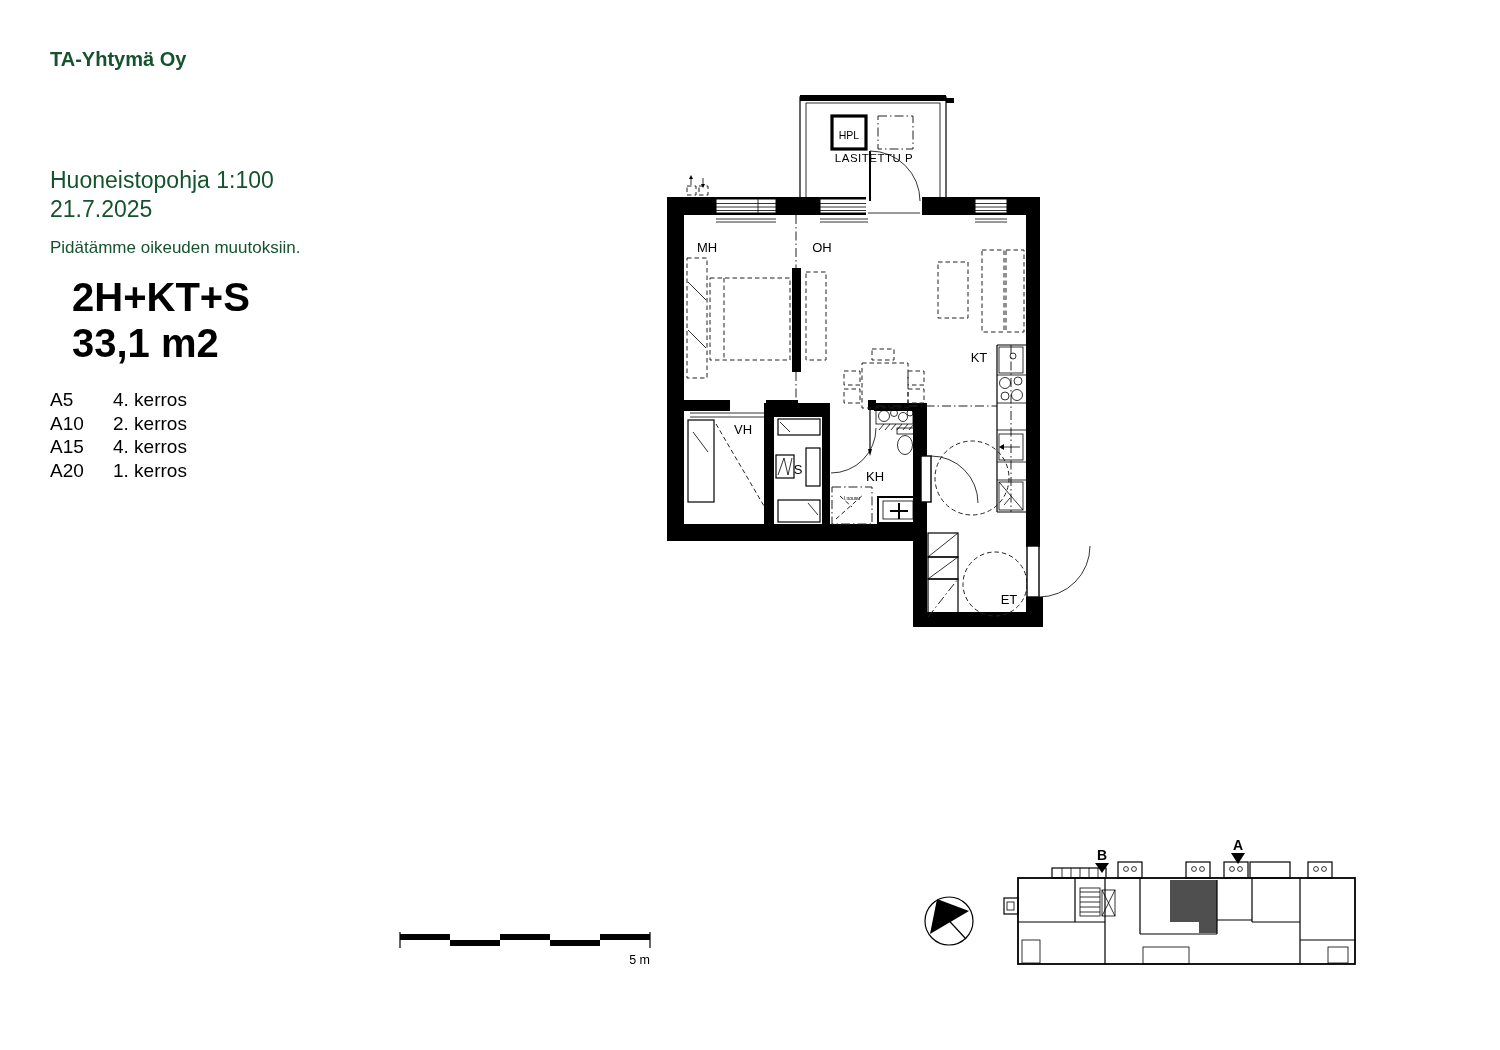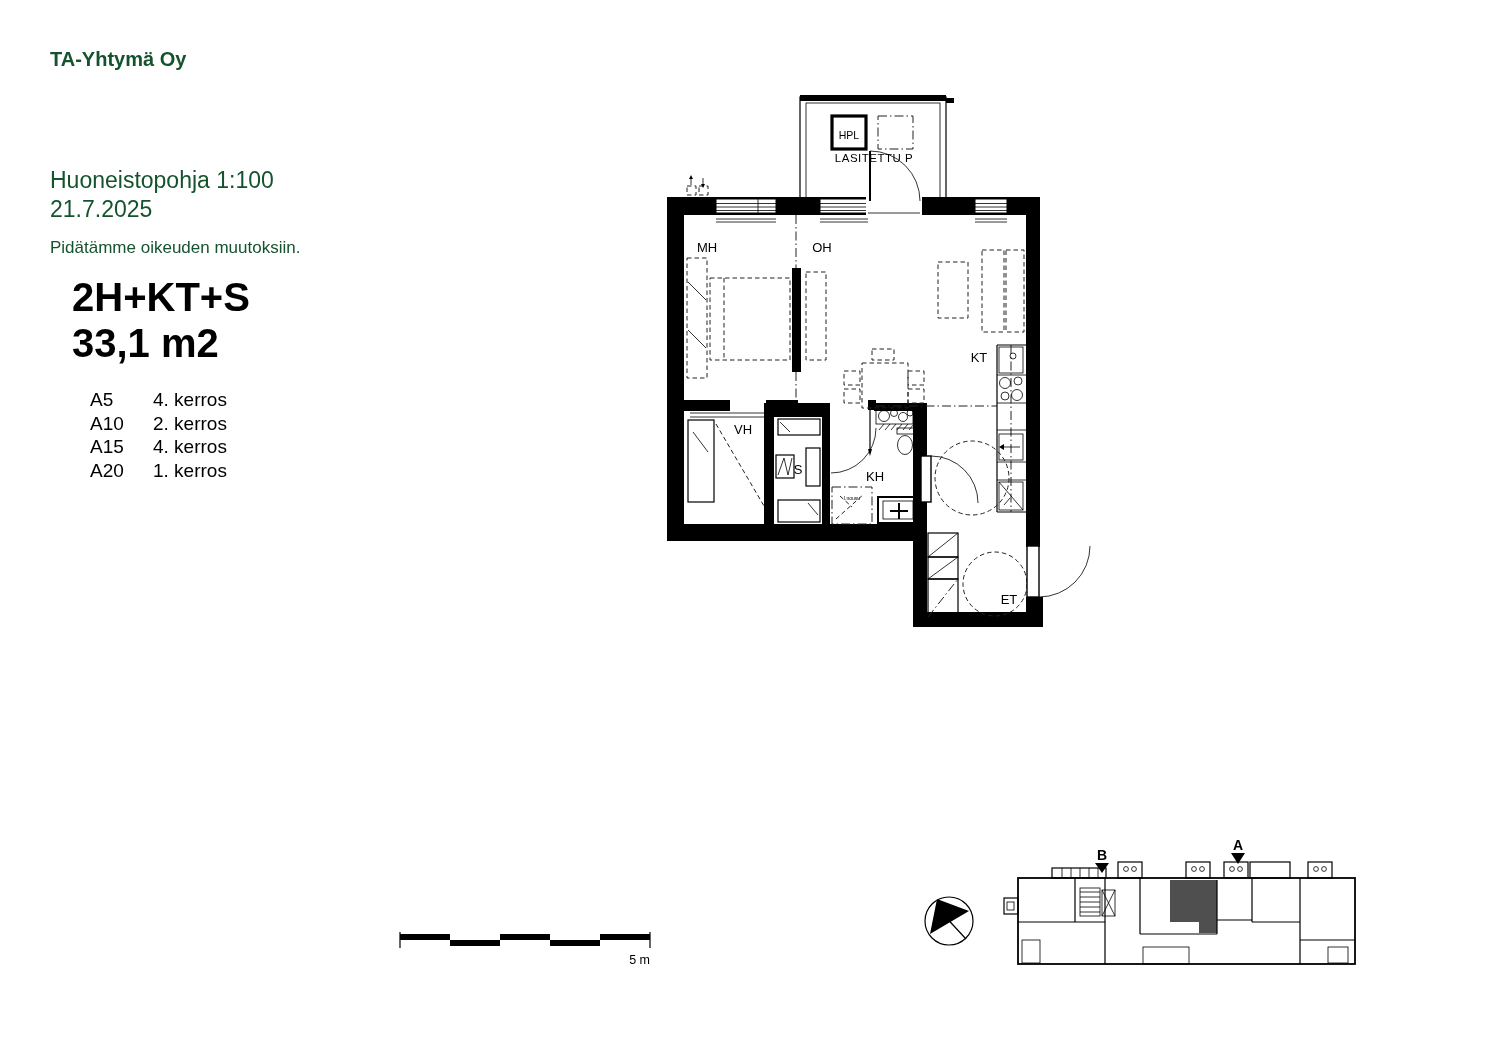--- a/index.html
+++ b/index.html
@@ -3,21 +3,21 @@
 <meta charset="utf-8">
 <style>
   html,body{margin:0;padding:0;background:#ffffff;}
   #sheet{position:relative;width:1500px;height:1050px;background:#ffffff;overflow:hidden;
          font-family:"Liberation Sans",sans-serif;color:#000;}
   .abs{position:absolute;}
   #company{left:50px;top:40px;font-size:20px;font-weight:bold;line-height:38px;color:#14532d;text-align:right;}
   #metaBlock{left:50px;top:166px;font-size:23px;line-height:29px;color:#14532d;}
   #disclaimer{font-size:17px;line-height:17px;margin-top:15px;}
   #aptBlock{left:50px;top:274px;font-size:40px;font-weight:bold;line-height:46px;margin-left:22px;}
-  #unitList{left:50px;top:388px;font-size:19px;line-height:23.5px;margin-left:40px;}
+  #unitList{left:50px;top:388px;font-size:19px;line-height:23.5px;}
   .unit-row{display:grid;grid-template-columns:63px auto;}
   svg{position:absolute;left:0;top:0;}
   
   .w{fill:#000;stroke:none;}
   .ln{stroke:#000;fill:none;stroke-width:1.2;}
   .ln2{stroke:#000;fill:none;stroke-width:2;}
   .thin{stroke:#000;fill:none;stroke-width:0.8;}
   .dash{stroke:#222;fill:none;stroke-width:1;stroke-dasharray:4.5 3;}
   .dashdot{stroke:#222;fill:none;stroke-width:1;stroke-dasharray:9 3 1.5 3;}
   .white{fill:#fff;}

